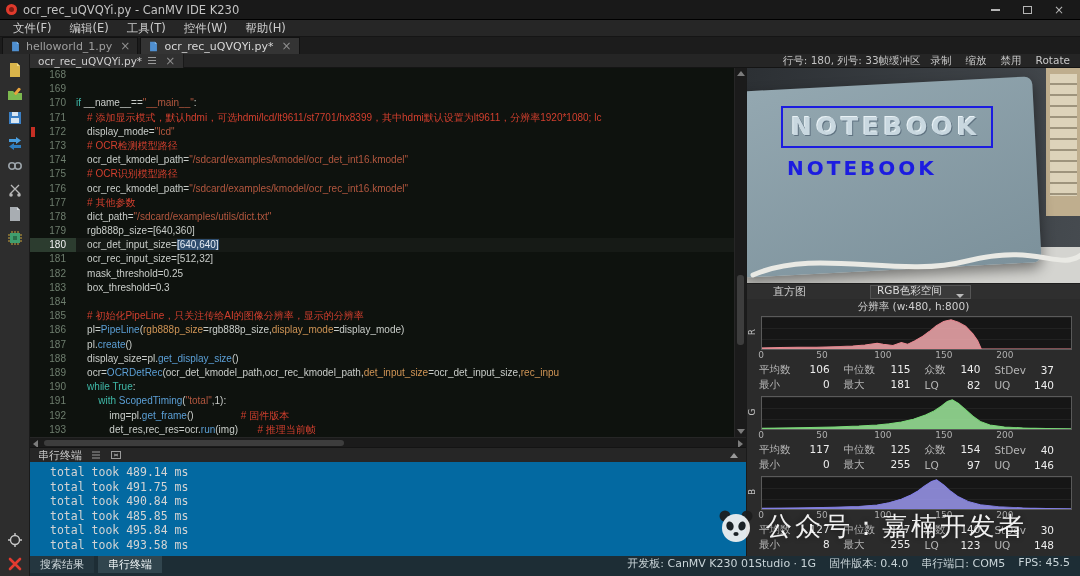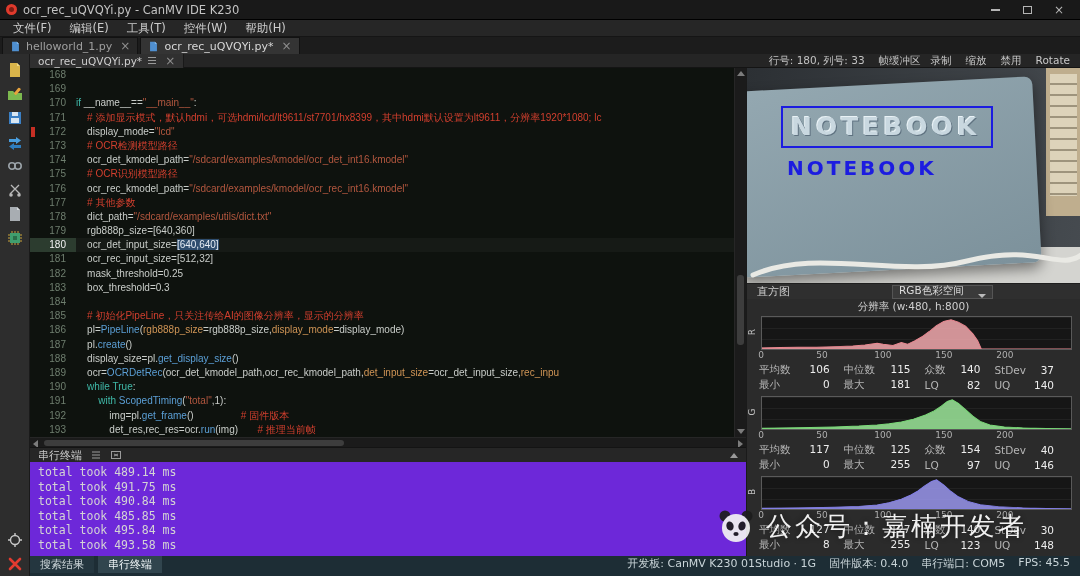--- a/index.html
+++ b/index.html
@@ -28,21 +28,21 @@
 .main{flex:1;display:flex;min-height:0}
 .sidebar{width:30px;background:#2d2d2d;border-right:1px solid #1a1a1a;display:flex;flex-direction:column;align-items:center;padding:7px 0 3px;gap:6px;flex:none}
 .side-icon{width:18px;height:18px;display:flex;align-items:center;justify-content:center;flex:none}
 .side-gap{flex:1}
 .content{flex:1;display:flex;flex-direction:column;min-width:0}
 
 .row3{height:14px;background:#252525;display:flex;align-items:center;font-size:10.5px;border-bottom:1px solid #141414;flex:none}
 .doc-tab{display:flex;align-items:center;gap:6px;background:#303030;height:14px;padding:0 8px;color:#cfcfcf;border-right:1px solid #191919}
 .hamb{display:flex;flex-direction:column;gap:1.5px}
 .hamb i{display:block;width:8px;height:1.2px;background:#9a9a9a}
-.cursorinfo{margin-left:auto;color:#c2c2c2;padding-right:14px}
+.cursorinfo{margin-left:auto;color:#c2c2c2;}
 .fblabel{color:#c2c2c2;padding-right:10px}
 .fb-btns{display:flex;gap:14px;padding-right:10px}
 .fb-btn{color:#c8c8c8;cursor:default}
 
 .bodyrow{flex:1;display:flex;min-height:0}
 .editorcol{flex:1;display:flex;flex-direction:column;min-width:0}
 .code-area{flex:1;position:relative;background:#0e120e;overflow:hidden;padding-right:12px}
 .cl{position:relative;height:14.19px;line-height:14.19px;font-family:Liberation Sans, sans-serif;font-size:10px;white-space:pre;display:flex}
 .cl.cur{background:rgba(255,255,255,0.035)}
 .cl.marked::before{content:"";position:absolute;left:1px;top:2px;width:4px;height:10px;background:#c52f24}
@@ -60,35 +60,35 @@
 .vthumb{position:absolute;left:2px;top:56%;width:7px;height:70px;background:#3d3d3d;border-radius:3px}
 
 .hscroll{height:10px;background:#1b1b1b;border-top:1px solid #262626;position:relative;flex:none}
 .harr{position:absolute;top:2px;width:0;height:0;border-top:4px solid transparent;border-bottom:4px solid transparent}
 .harr.left{left:3px;border-right:5px solid #7c7c7c}
 .harr.right{right:3px;border-left:5px solid #7c7c7c}
 .hthumb{position:absolute;left:14px;top:2px;height:6px;width:300px;background:#3d3d3d;border-radius:3px}
 
 .termheader{height:15px;background:#262626;display:flex;align-items:center;gap:8px;padding:0 8px;font-size:11px;color:#c9c9c9;border-top:1px solid #141414;flex:none;position:relative}
 .collapse-up{position:absolute;right:8px;top:5px;width:0;height:0;border-left:4px solid transparent;border-right:4px solid transparent;border-bottom:5px solid #9a9a9a}
-.terminal{height:94px;background:#6d28d9;padding:3px 8px;overflow:hidden;flex:none}
+.terminal{height:94px;background:#0369a1;padding:3px 20px;overflow:hidden;flex:none}
 .tl{font-family:"DejaVu Sans Mono","Liberation Mono",monospace;font-size:11.5px;line-height:14.5px;color:#d4d4d4;white-space:pre}
 
 .rpanel{width:334px;flex:none;background:#2b2b2b;border-left:1px solid #1a1a1a;display:flex;flex-direction:column;position:relative}
 .preview{height:215px;position:relative;overflow:hidden;background:linear-gradient(100deg,#2c3034,#464b50);flex:none}
 .wall{position:absolute;right:0;top:0;width:34px;height:148px;background:#bfae8e}
 .paper{position:absolute;right:3px;top:6px;width:27px;height:122px;background:#ddd3ba;background-image:repeating-linear-gradient(#0000 0 9px,rgba(40,30,10,.35) 9px 11px)}
 .tabletop{position:absolute;bottom:0;left:0;right:0;height:36px;background:#d4d4d0}
 .notebook{position:absolute;left:-10px;top:16px;width:300px;height:186px;background:linear-gradient(160deg,#94a8b1,#7c919b);border-radius:8px;transform:rotate(-3deg);box-shadow:0 6px 14px rgba(0,0,0,.45)}
 .cover-text{position:absolute;left:44px;top:44px;font-size:25px;font-weight:bold;letter-spacing:4px;color:#c9d8e0;text-shadow:1px 1px 0 #5f7280,-1px -1px 0 #e9f2f6}
 .det-box{position:absolute;left:34px;top:38px;width:212px;height:42px;border:2px solid #1c1ce0}
 .ocr-label{position:absolute;left:40px;top:88px;font-size:20px;font-weight:bold;letter-spacing:3px;color:#1c1ce0}
 .cable{position:absolute;bottom:0;left:0}
 
-.histo-bar{height:16px;background:#2f2f2f;border-top:1px solid #1f1f1f;display:flex;align-items:center;padding:0 10px;gap:102px;font-size:11px;color:#cfcfcf;flex:none}
+.histo-bar{height:16px;background:#2f2f2f;border-top:1px solid #1f1f1f;display:flex;align-items:center;padding:0 26px;gap:64px;font-size:11px;color:#cfcfcf;flex:none}
 .combo{display:flex;align-items:flex-end;gap:14px;background:#3a3a3a;border:1px solid #555;padding:0 6px;height:14px;font-size:10.5px;color:#ddd}
 .combo::after{content:"";width:0;height:0;border-left:4px solid transparent;border-right:4px solid transparent;border-top:4px solid #bbb}
 .res{height:15px;text-align:center;font-size:10.5px;color:#cfcfcf;line-height:15px;flex:none}
 .hblock{flex:none;margin-bottom:2px}
 .hplot{position:relative;height:36px}
 .haxis{position:absolute;left:2px;top:50%;transform:translateY(-50%) rotate(-90deg);font-size:9px;color:#c0c0c0}
 .harea{position:absolute;left:14px;right:8px;top:2px;bottom:0;border:1px solid #5a5a5a;background:#161616;background-image:linear-gradient(rgba(255,255,255,.05) 1px,transparent 1px);background-size:100% 11px}
 .harea svg{width:100%;height:100%;display:block}
 .hticks{position:relative;height:11px;margin-left:14px;margin-right:8px}
 .hticks span{position:absolute;top:0;transform:translateX(-50%);font-size:9px;color:#b0b0b0}

